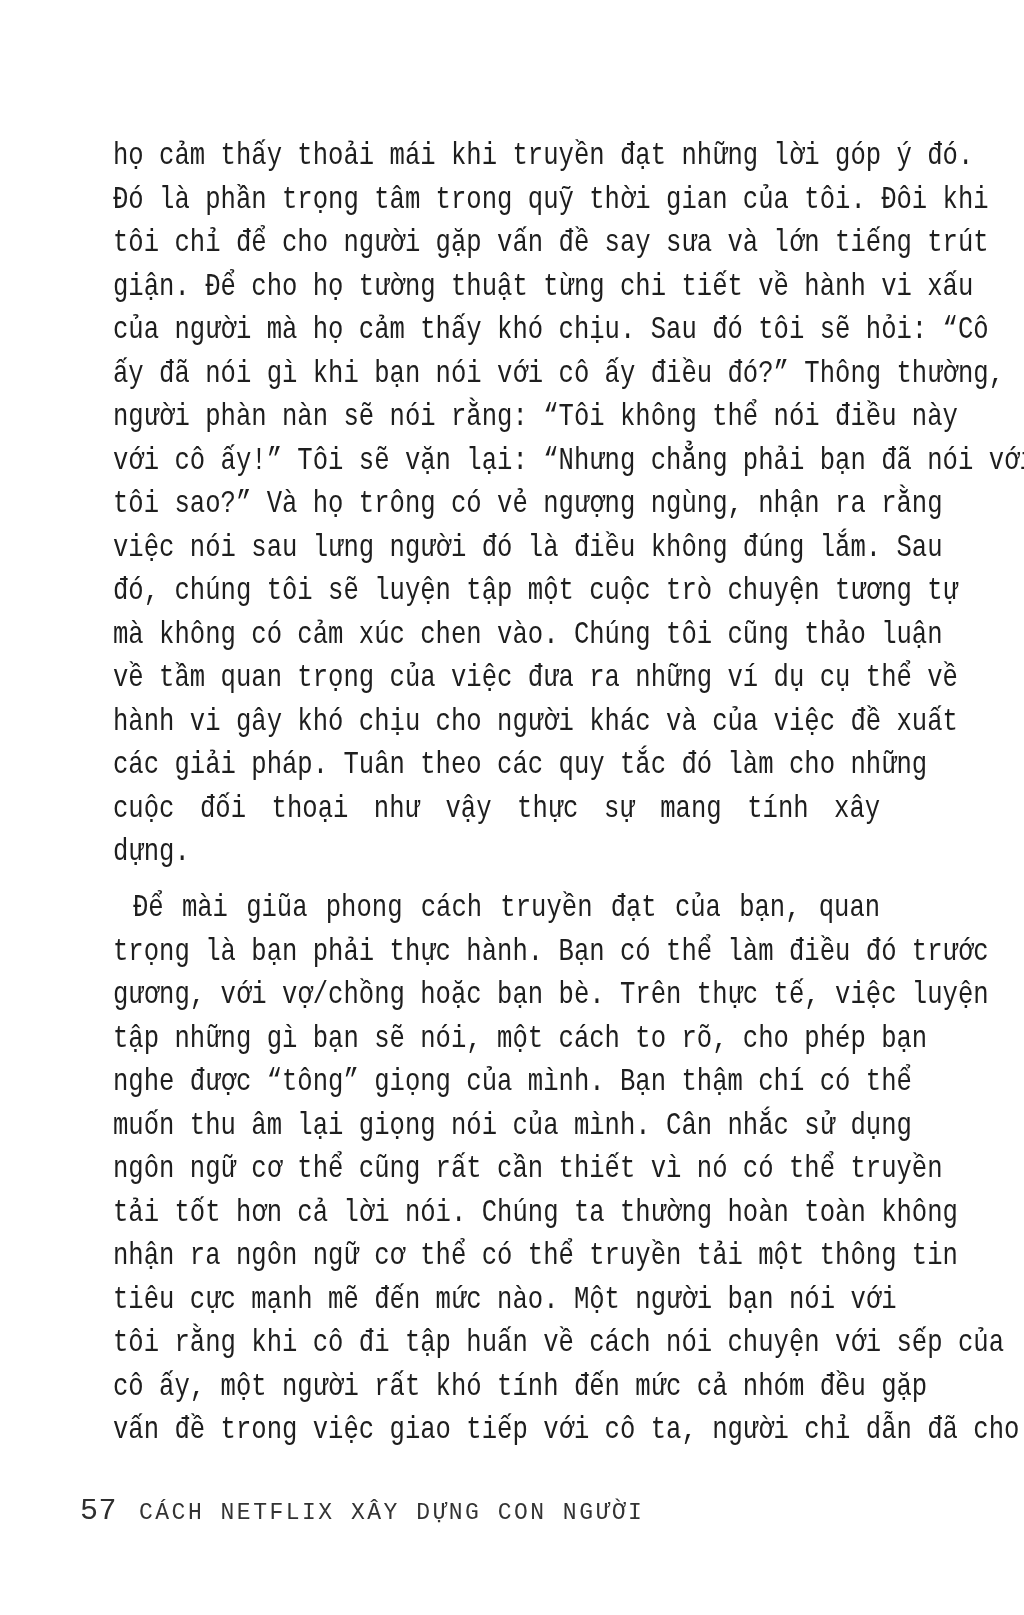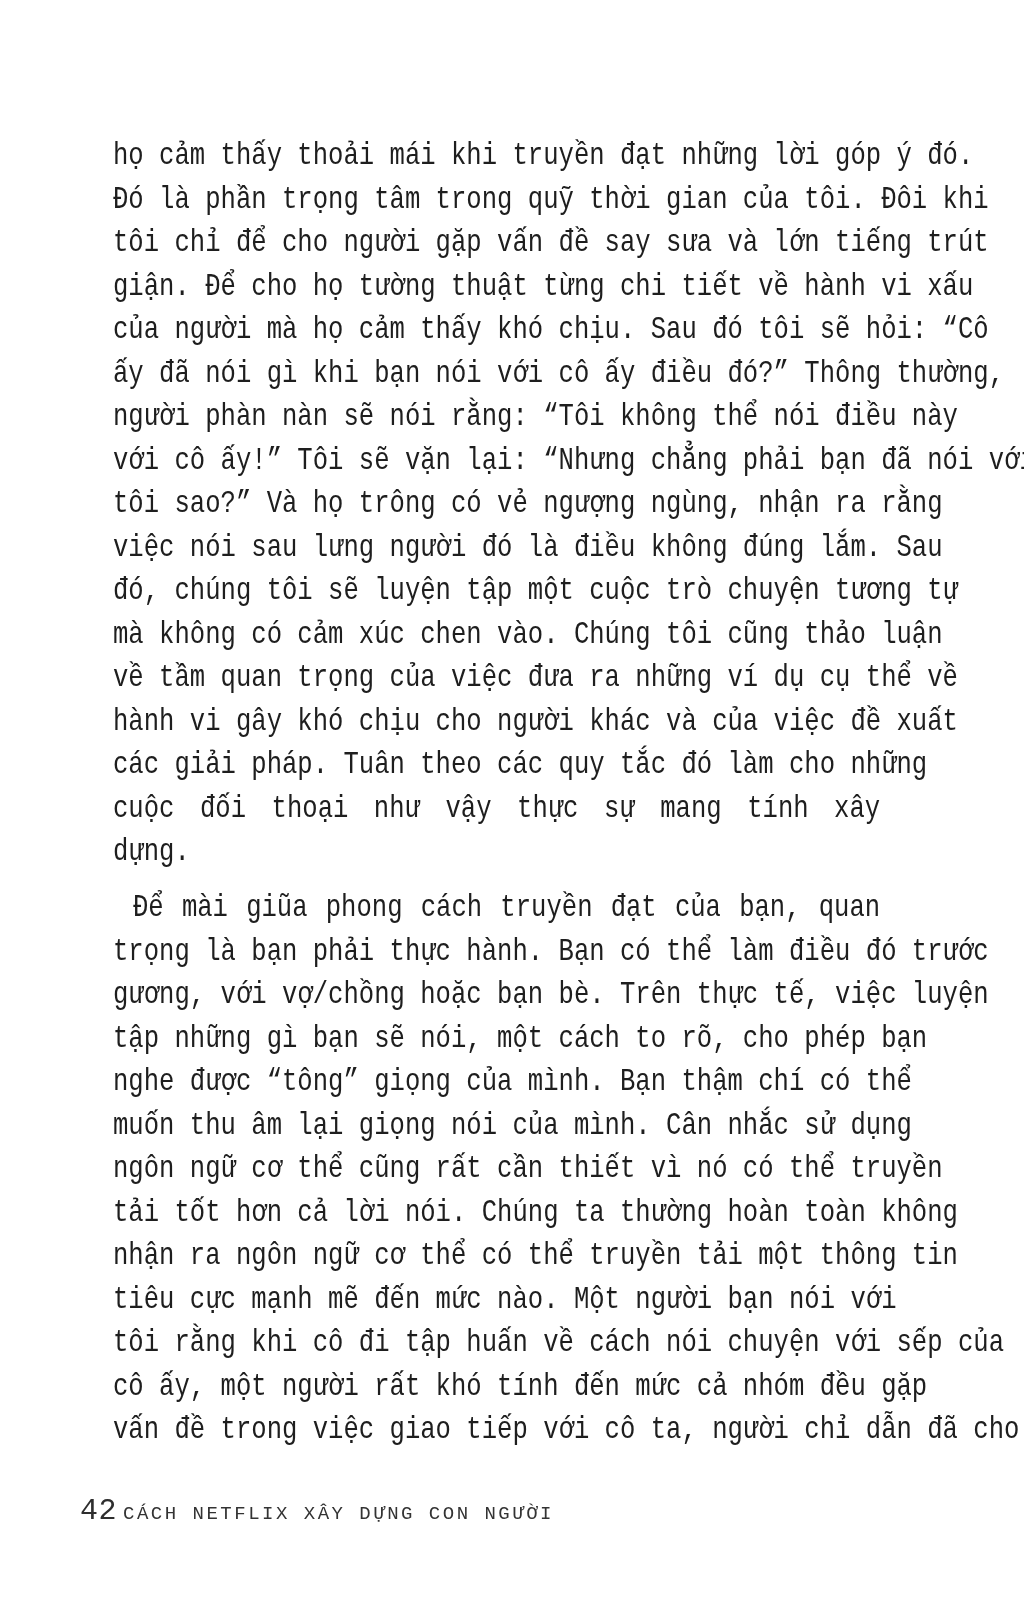--- a/index.html
+++ b/index.html
@@ -55,22 +55,22 @@
     display: flex;
     align-items: baseline;
     color: #2e2e2e;
   }
   .page-number {
     font-size: 30px;
     line-height: 34px;
     letter-spacing: 0.5px;
   }
   .running-title {
-    margin-left: 6px;
-    font-size: 19px;
+    margin-left: 22px;
+    font-size: 23px;
     line-height: 34px;
     letter-spacing: 2.5px;
     color: #333333;
   }
 </style>
 </head>
 <body>
 
 <div class="page">
 
@@ -105,17 +105,17 @@
         <div class="line">tải tốt hơn cả lời nói. Chúng ta thường hoàn toàn không</div>
         <div class="line">nhận ra ngôn ngữ cơ thể có thể truyền tải một thông tin</div>
         <div class="line">tiêu cực mạnh mẽ đến mức nào. Một người bạn nói với</div>
         <div class="line">tôi rằng khi cô đi tập huấn về cách nói chuyện với sếp của</div>
         <div class="line">cô ấy, một người rất khó tính đến mức cả nhóm đều gặp</div>
         <div class="line">vấn đề trong việc giao tiếp với cô ta, người chỉ dẫn đã cho</div>
       </div>
     </main>
 
   <footer class="page-footer">
-    <span class="page-number">42</span>
+    <span class="page-number">57</span>
     <span class="running-title">CÁCH NETFLIX XÂY DỰNG CON NGƯỜI</span>
   </footer>
 
 </div>
 
 </body></html>

